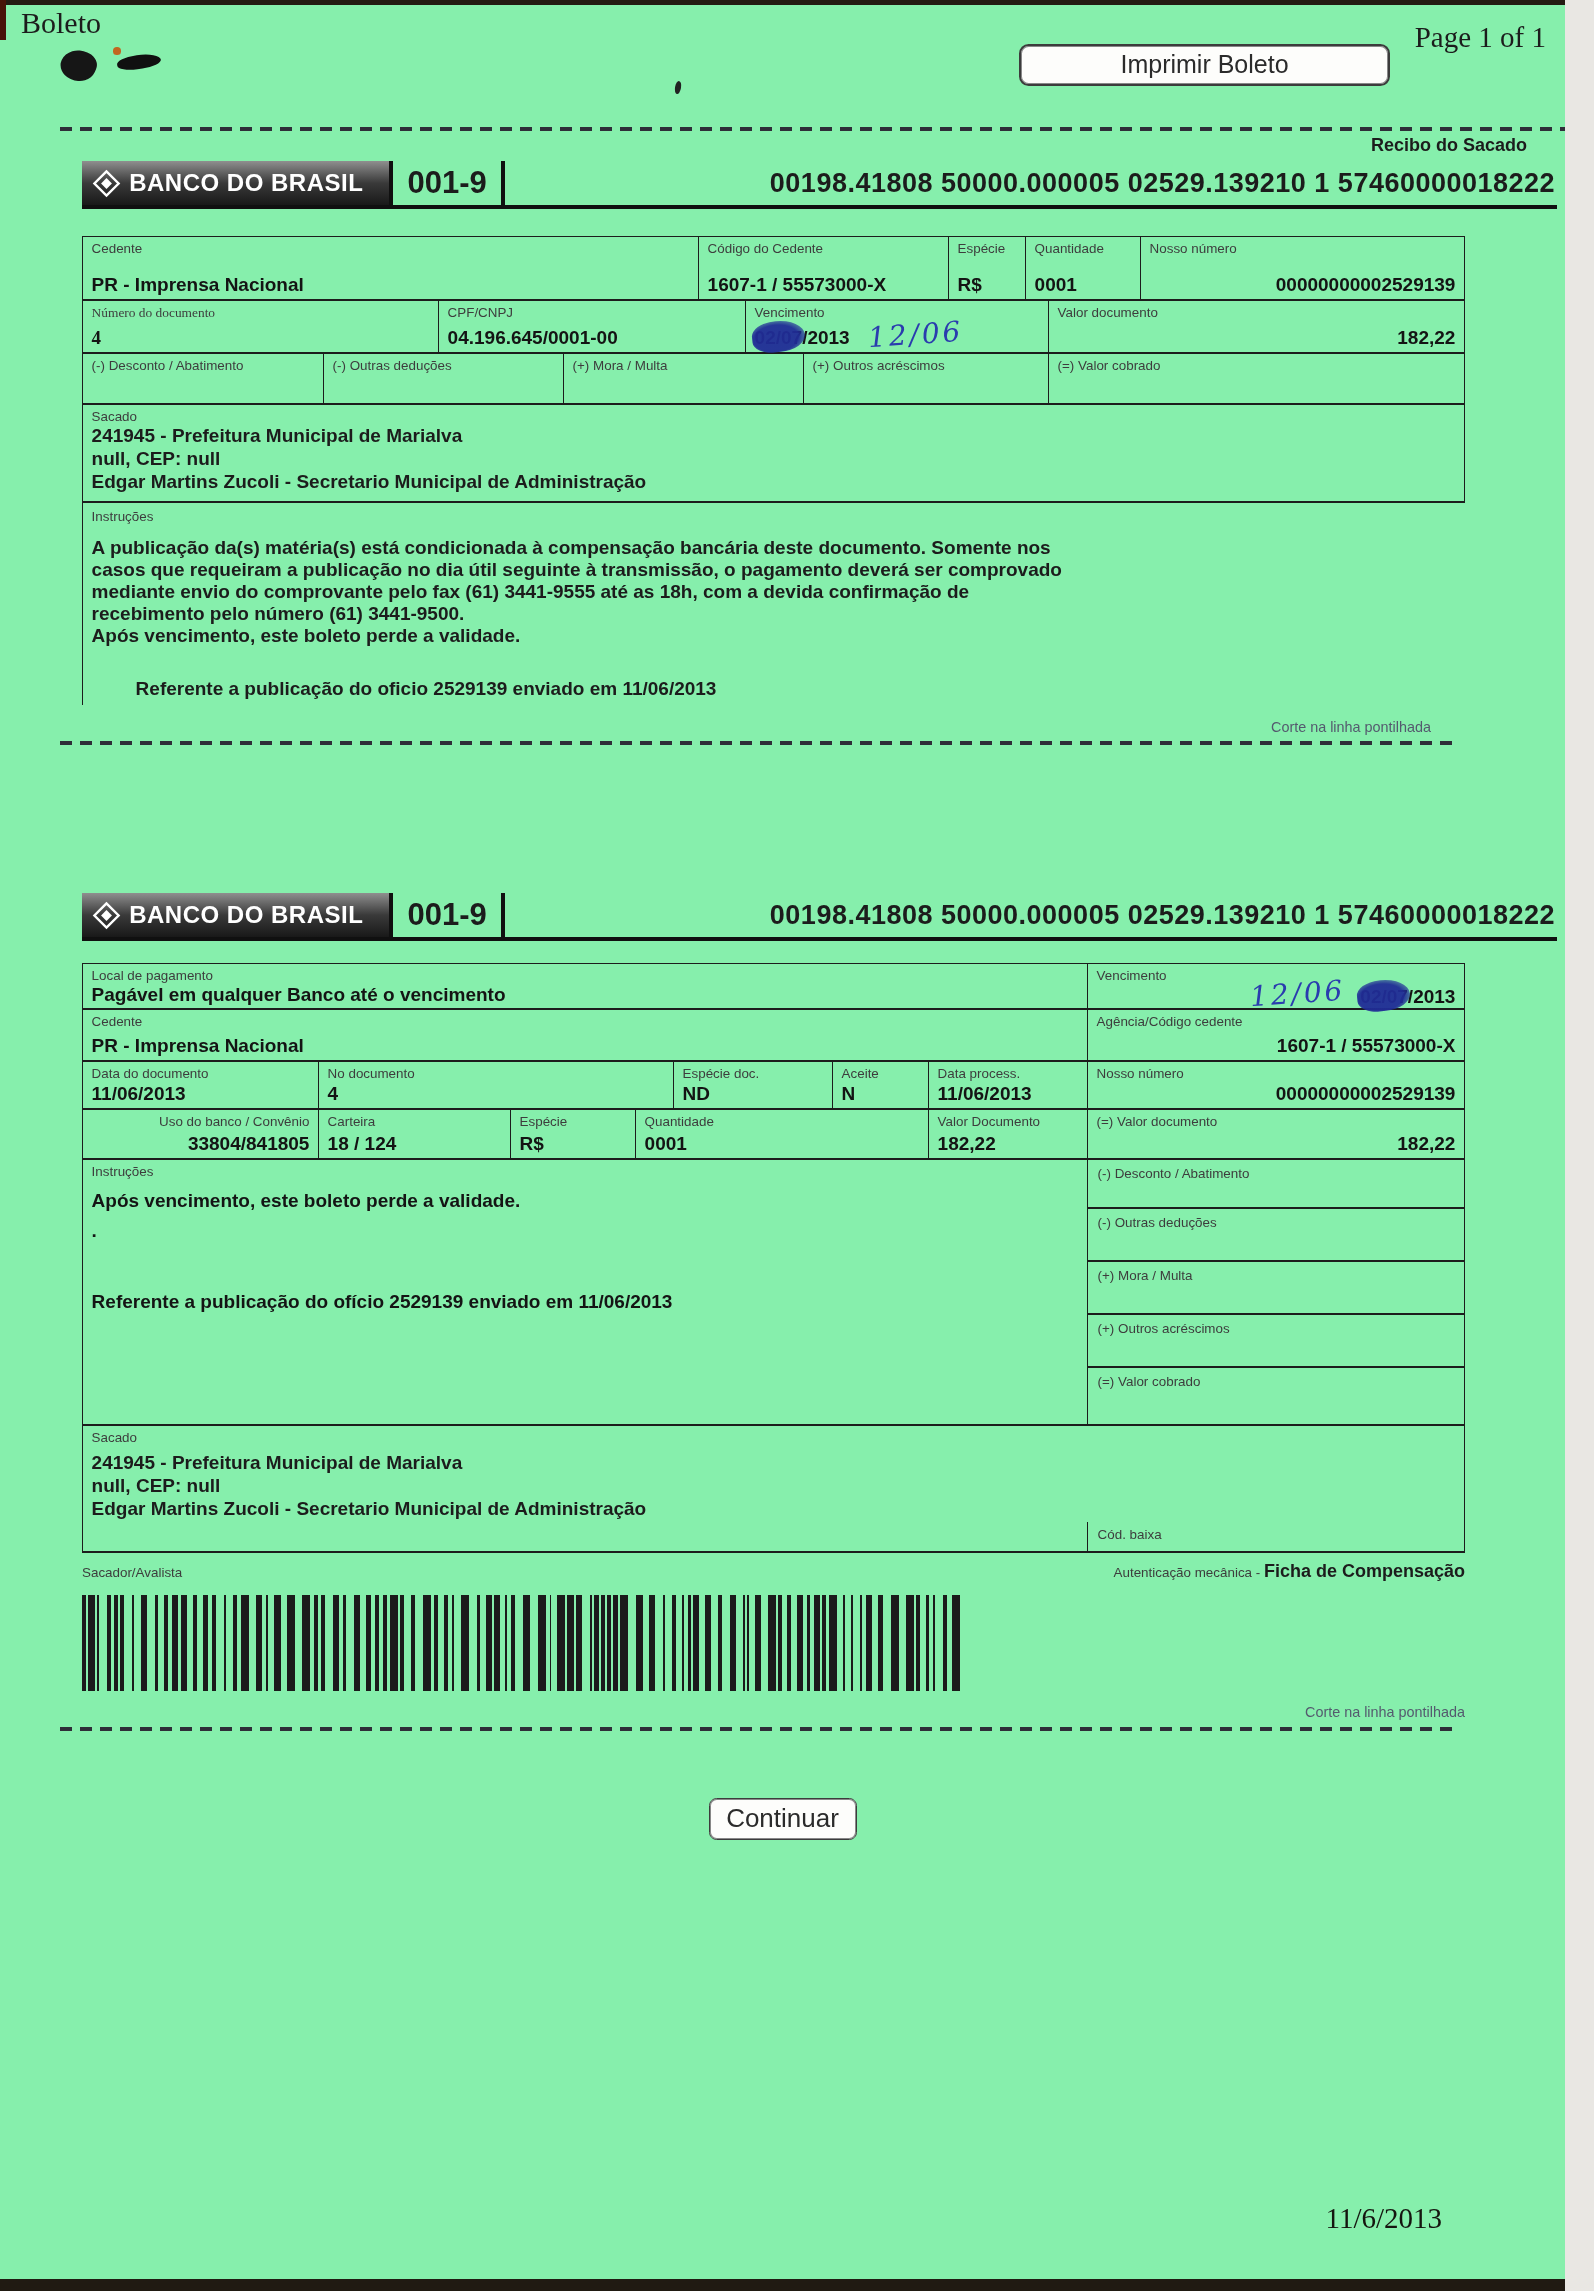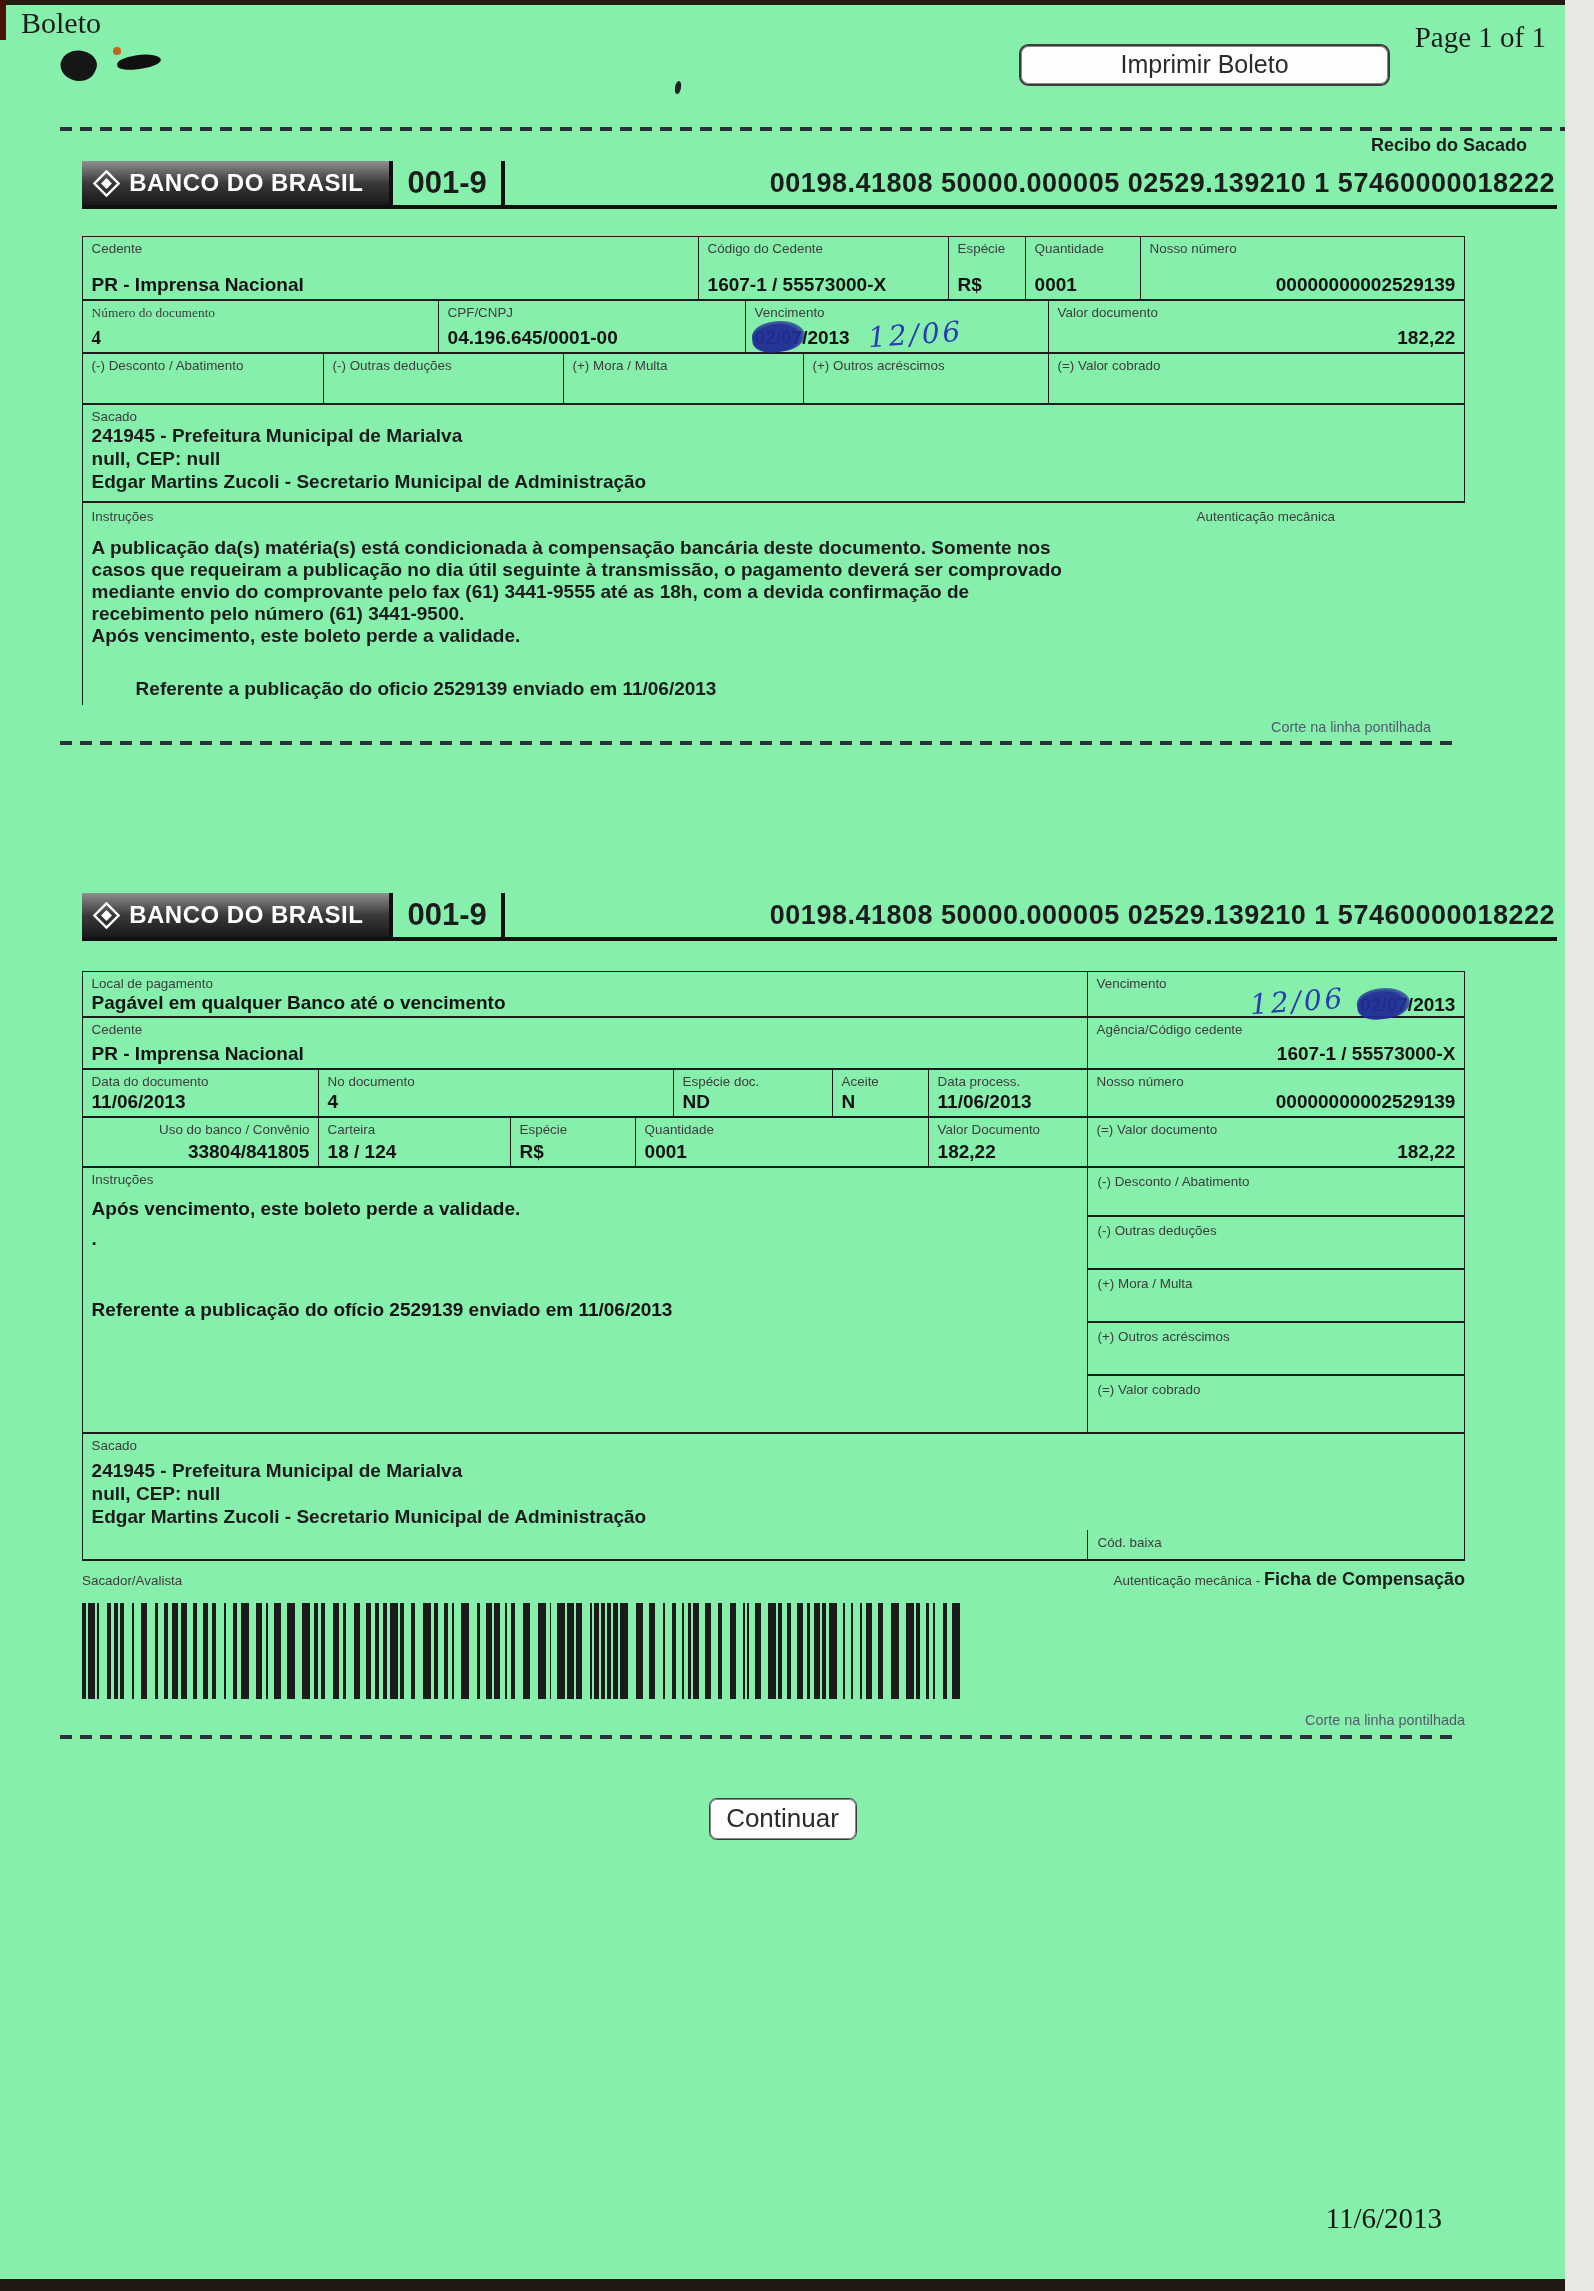--- a/index.html
+++ b/index.html
@@ -171,44 +171,41 @@
         <div class="sacline">null, CEP: null</div>
         <div class="sacline">Edgar Martins Zucoli - Secretario Municipal de Administração</div>
       </div>
       <div class="row open" style="padding:5.8px 8.6px;">
         <div style="width:1105px;">
           <div class="lbl">Instruções</div>
           <div class="para">A publicação da(s) matéria(s) está condicionada à compensação bancária deste documento. Somente nos casos que requeiram a publicação no dia útil seguinte à transmissão, o pagamento deverá ser comprovado mediante envio do comprovante pelo fax (61) 3441-9555 até as 18h, com a devida confirmação de recebimento pelo número (61) 3441-9500.</div>
           <div class="para" style="margin-top:0;">Após vencimento, este boleto perde a validade.</div>
           <div class="para" style="margin-top:31px;margin-left:44px;">Referente a publicação do oficio 2529139 enviado em 11/06/2013</div>
         </div>
-        <div style="flex:1;">
-          <div class="lbl">Autenticação mecânica</div>
-        </div>
       </div>
     </div>
   </div>
 
   <div class="cutlbl" style="top:719px;right:134px;">Corte na linha pontilhada</div>
   <div class="dash" style="top:741px;left:60px;width:1398px;"></div>
 
   <div class="sec" style="top:893px;">
     <div class="bankbar">
       <div class="banklogo">
         <svg width="29" height="29" viewBox="0 0 24 24">
           <path d="M12 2 2 12l10 10 10-10z" fill="none" stroke="#fff" stroke-width="2"></path>
           <path d="M7.5 12 12 7.5 16.5 12 12 16.5z" fill="#fff"></path>
         </svg>
         <span>BANCO DO BRASIL</span>
       </div>
       <div class="bankcode">001-9</div>
       <div class="bankline">00198.41808 50000.000005 02529.139210 1 57460000018222</div>
     </div>
 
-    <div class="tbl" style="margin-top:30px;">
+    <div class="tbl" style="margin-top:22px;">
       <div class="row" style="height:46px;">
         <div class="c" style="width:1004px;">
           <span class="lbl">Local de pagamento</span>
           <span class="val">Pagável em qualquer Banco até o vencimento</span>
         </div>
         <div class="c" style="flex:1;">
           <span class="lbl">Vencimento</span>
           <span class="val r">
             <span class="hand">12/06</span>
             <span class="scrib" style="margin-left:9.6px;">02/07</span><span>/2013</span>

